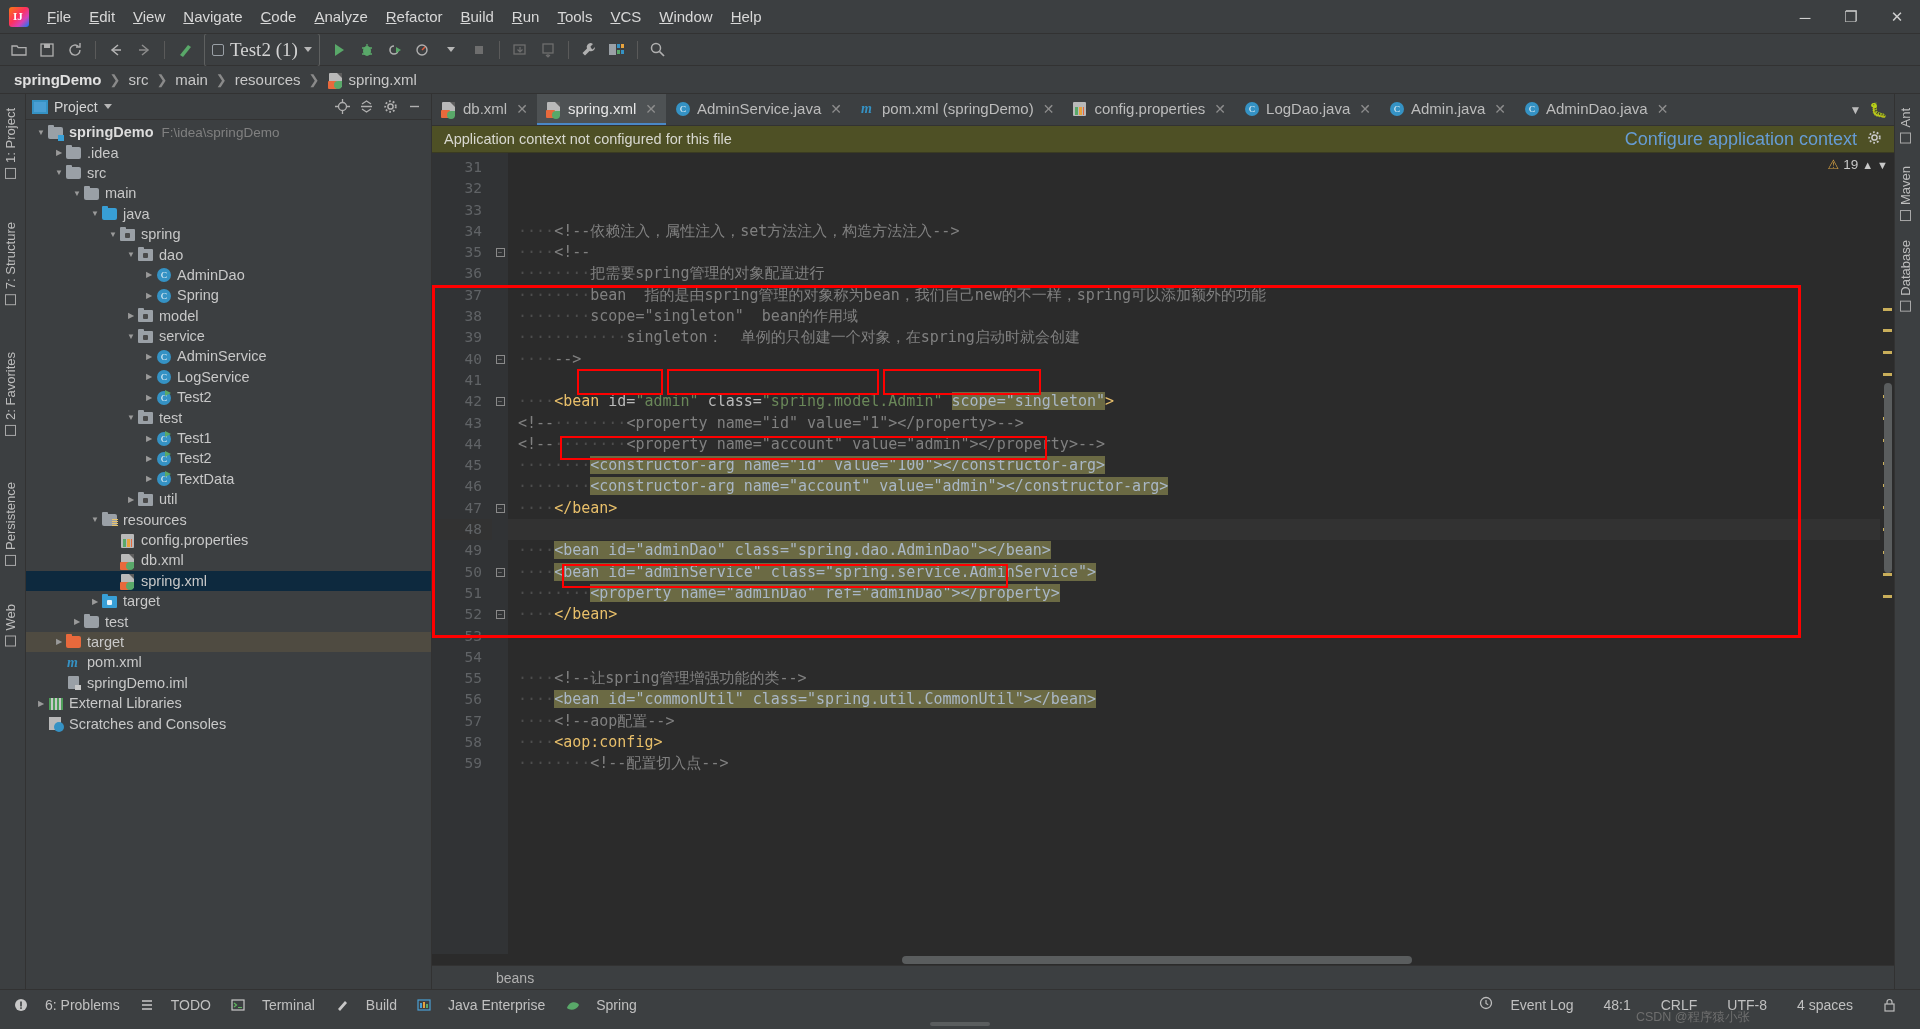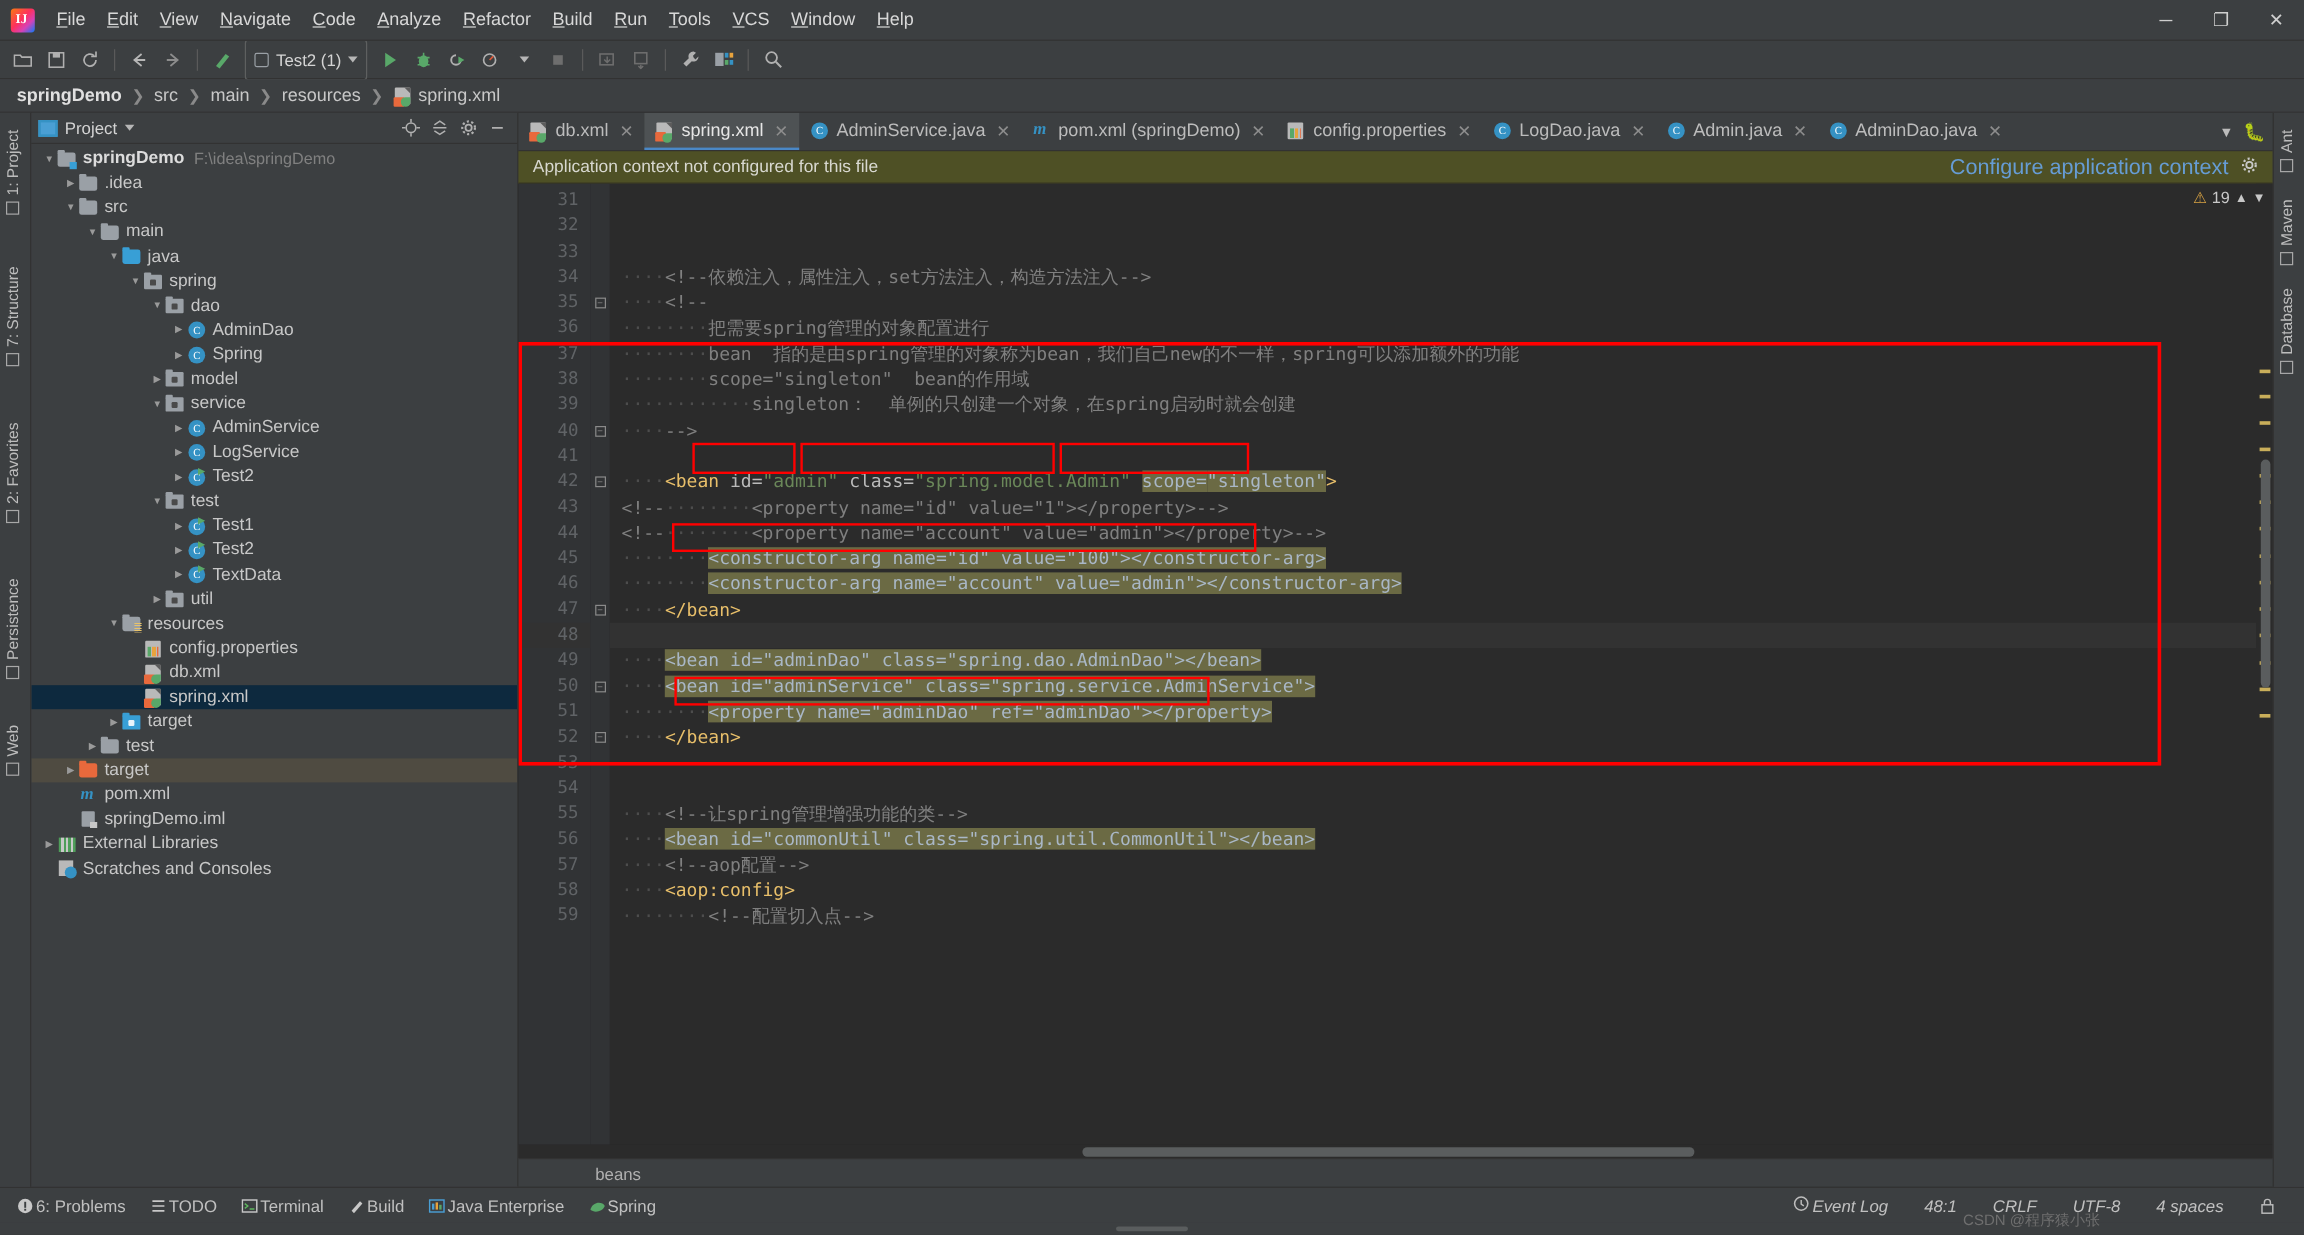--- a/index.html
+++ b/index.html
@@ -34,21 +34,21 @@
 
   
   .toolbar {
     height:32px; background:#3c3f41; display:flex; align-items:center; gap:2px;
     padding:0 6px; border-bottom:1px solid #323232;
   }
   .tb { width:26px; height:24px; display:flex; align-items:center; justify-content:center; border-radius:3px; color:#b0b0b0;}
   .tbsep { width:1px; height:18px; background:#5a5a5a; margin:0 5px;}
   .runcfg {
     display:flex; align-items:center; gap:6px; height:23px; padding:16px 7px;
-    border:1px solid #5e6060; border-radius:3px; color:#d4d4d4; font-size:14px; margin:0 4px;
+    border:1px solid #5e6060; border-radius:3px; color:#d4d4d4; font-size:19px; margin:0 4px;font-family:Liberation Serif, serif;
   }
   .runcfg .sq{ width:12px;height:12px;border:1.5px solid #9aa0a6; border-radius:2px;}
   .caret{ width:0;height:0;border-left:4px solid transparent;border-right:4px solid transparent;border-top:5px solid #b6b6b6;}
 
   
   .navbar {
     height:28px; background:#3c3f41; display:flex; align-items:center; padding:0 10px;
     border-bottom:1px solid #323232; font-size:15px; gap:2px;
   }
   .crumb { color:#c8c8c8; padding:1px 4px; display:flex; align-items:center; gap:5px;}
@@ -161,22 +161,22 @@
   .inspect{ position:absolute; right:6px; top:4px; display:flex; align-items:center; gap:4px; color:#c8c8c8; font-size:13.5px; z-index:6;}
   .warnIcon{ color:#d9a343; font-size:13px;}
 
   .hscroll{ height:11px; background:#2b2b2b; position:relative;}
   .hthumb{ position:absolute; height:8px; top:2px; background:#5a5d5e; border-radius:4px;}
 
   .bcbar{ height:24px; background:#3c3f41; display:flex; align-items:center; padding:0 8px; color:#b0b0b0; font-size:14px; border-top:1px solid #323232;}
 
   
   .statusbar{ height:30px; background:#3c3f41; display:flex; align-items:center; border-top:1px solid #323232; padding:0 6px; gap:4px;}
-  .sb { display:flex; align-items:center; gap:2px; padding:2px 8px; color:#c0c0c0; font-size:14px;}
-  .sbright{ margin-left:auto; display:flex; align-items:center; gap:14px; padding-right:10px; color:#bcbcbc; font-size:14px;font-style:italic;}
+  .sb { display:flex; align-items:center; gap:17px; padding:2px 8px; color:#c0c0c0; font-size:14px;}
+  .sbright{ margin-left:auto; display:flex; align-items:center; gap:14px; padding-right:10px; color:#bcbcbc; font-size:14px;}
   .watermark{ position:absolute; right:170px; bottom:3px; color:#6e6e6e; font-size:12.5px;}
   .bottomstrip{ height:10px; background:#3c3f41; display:flex; align-items:center; justify-content:center;}
   .bstrip{ width:60px;height:4px;background:#5a5d5e;border-radius:2px;}
   .ttico{ width:14px;height:14px; position:relative; flex:0 0 14px;}
 </style>
 </head>
 <body>
 
 <div class="app">
 

